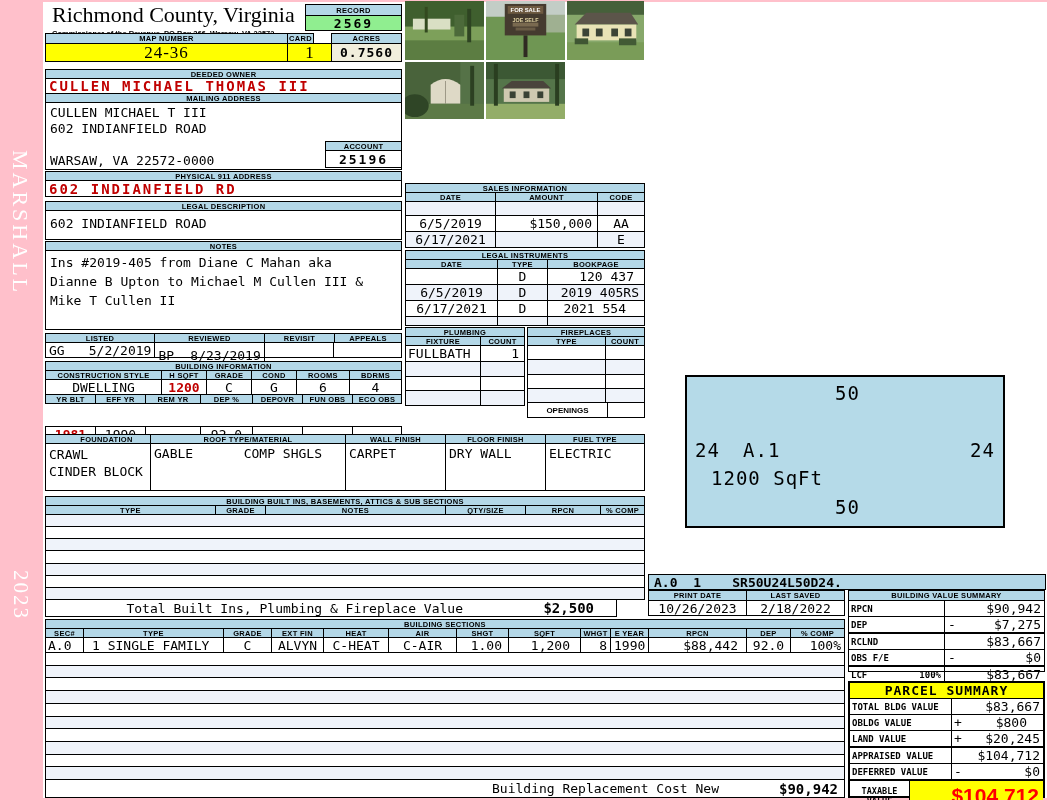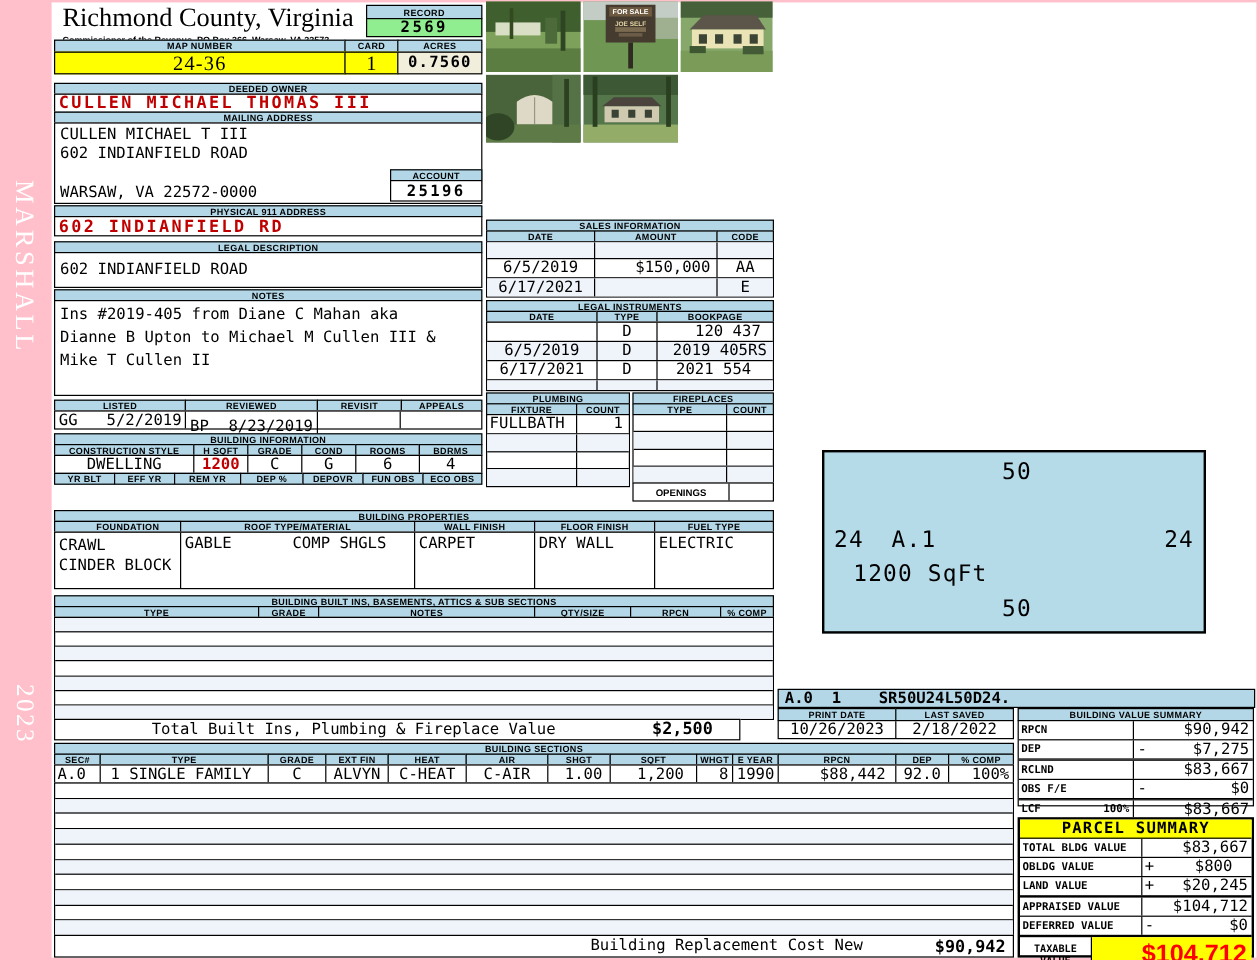--- a/index.html
+++ b/index.html
@@ -38,21 +38,21 @@
     <div style="font:22px 'Liberation Serif',serif;white-space:nowrap;">Richmond County, Virginia</div>
     <div style="font:bold 7.5px 'Liberation Sans',sans-serif;margin-top:1px;">Commissioner of the Revenue, PO Box 366, Warsaw, VA 22572</div>
   </div>
 
   <div class="bar" style="left:305px;top:4px;width:97px;height:12px;">RECORD</div>
   <div class="box" style="left:305px;top:15px;width:97px;height:16px;background:#90EE90;display:flex;align-items:center;justify-content:center;">
     <span class="m" style="font-weight:bold;letter-spacing:2px;">2569</span>
   </div>
 
   <div class="bar" style="left:45px;top:33px;width:243px;height:11px;">MAP NUMBER</div>
-  <div class="bar" style="left:287px;top:33px;width:45px;height:11px;">CARD</div>
+  <div class="bar" style="left:287px;top:33px;width:27px;height:11px;">CARD</div>
   <div class="bar" style="left:331px;top:33px;width:71px;height:11px;">ACRES</div>
 
   <div class="box" style="left:45px;top:43px;width:243px;height:19px;background:#FFFF00;display:flex;align-items:center;justify-content:center;">
     <span style="font:17px 'Liberation Serif',serif;letter-spacing:1px;">24-36</span>
   </div>
   <div class="box" style="left:287px;top:43px;width:45px;height:19px;background:#FFFF00;display:flex;align-items:center;justify-content:center;">
     <span style="font:17px 'Liberation Serif',serif;">1</span>
   </div>
   <div class="box" style="left:331px;top:43px;width:71px;height:19px;background:#F1EEDC;display:flex;align-items:center;justify-content:center;">
     <span class="m" style="font-weight:bold;letter-spacing:1px;">0.7560</span>
@@ -134,21 +134,20 @@
   <div class="box" style="left:45px;top:426px;width:357px;height:16px;display:flex;">
     <div class="c m red" style="width:50px;justify-content:center;">1981</div>
     <div class="c m" style="width:50px;justify-content:center;">1990</div>
     <div class="c m" style="width:55px;justify-content:center;"></div>
     <div class="c m" style="width:52px;justify-content:center;">92.0</div>
     <div class="c m" style="width:50px;justify-content:center;"></div>
     <div class="c m" style="width:50px;justify-content:center;"></div>
     <div class="c m last" style="width:48px;justify-content:center;"></div>
   </div>
 
-  <div class="bar" style="left:45px;top:425px;width:600px;height:10px;">BUILDING PROPERTIES</div>
   <div class="bar" style="left:45px;top:434px;width:106px;height:10px;padding-left:17px;">FOUNDATION</div>
   <div class="bar" style="left:150px;top:434px;width:196px;height:10px;">ROOF TYPE/MATERIAL</div>
   <div class="bar" style="left:345px;top:434px;width:101px;height:10px;">WALL FINISH</div>
   <div class="bar" style="left:445px;top:434px;width:101px;height:10px;">FLOOR FINISH</div>
   <div class="bar" style="left:545px;top:434px;width:100px;height:10px;">FUEL TYPE</div>
   <div class="box" style="left:45px;top:443px;width:600px;height:48px;display:flex;">
     <div class="c" style="width:105px;align-items:flex-start;padding:2px 3px;flex-direction:column;">
       <div class="m" style="line-height:17px;">CRAWL</div>
       <div class="m" style="line-height:17px;">CINDER BLOCK</div>
     </div>

